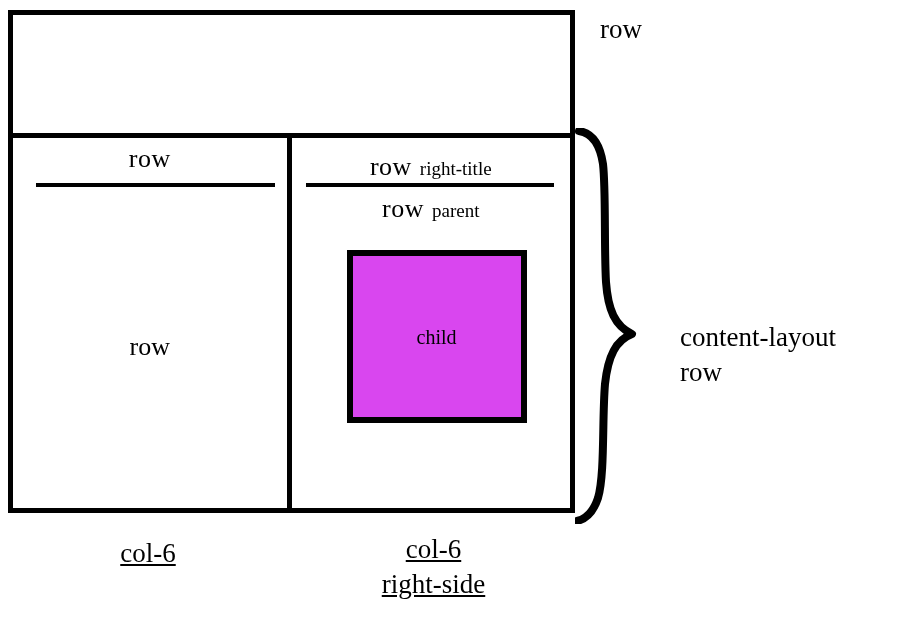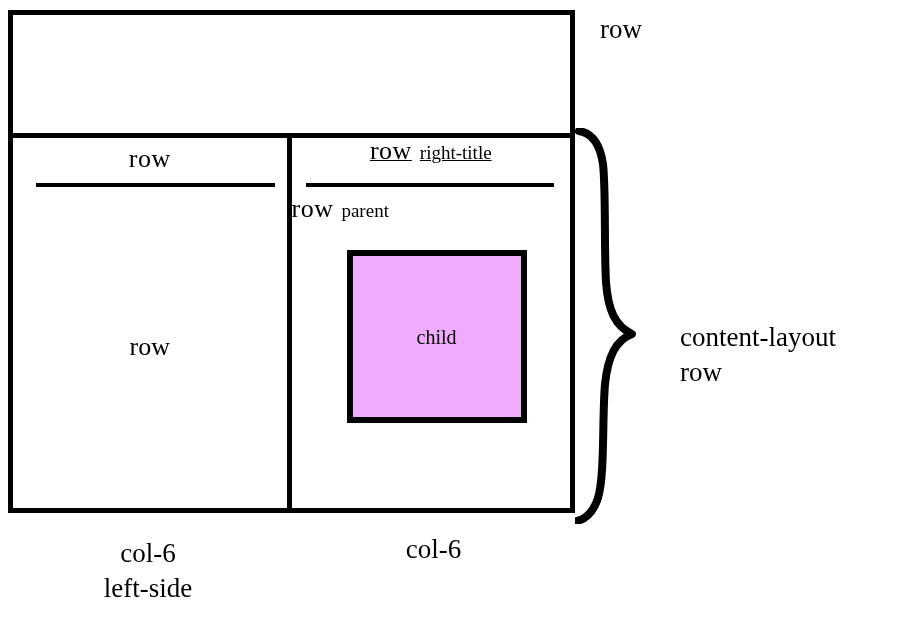--- a/index.html
+++ b/index.html
@@ -59,21 +59,21 @@
 
   
   .col-title {
     position: absolute;
     left: 0;
     right: 0;
     text-align: center;
     white-space: nowrap;
   }
   #left-col .col-title { top: 8px; }
-  #right-col .col-title { top: 0; text-decoration: underline; }
+  #right-col .col-title { top: 16px; }
 
   .tag-main {
     font-size: 26px;
     line-height: 1;
     letter-spacing: 0.5px;
   }
   .tag-sub {
     font-size: 19px;
     line-height: 1;
     margin-left: 8px;
@@ -88,21 +88,21 @@
   }
   #left-rule  { left: 23px; right: 12px; }
   #right-rule { left: 14px; right: 16px; }
 
   
   #parent-label {
     position: absolute;
     top: 58px;
     left: 0;
     right: 0;
-    text-align: left;
+    text-align: center;
     white-space: nowrap;
   }
 
   
   #left-body-label {
     position: absolute;
     top: 196px;
     left: 0;
     right: 0;
     text-align: center;
@@ -110,21 +110,21 @@
     line-height: 1;
   }
 
   
   #child-box {
     position: absolute;
     left: 55px;
     top: 112px;
     width: 180px;
     height: 173px;
-    background: #f0abfc;
+    background: #d946ef;
     border: 6px solid #000;
     box-sizing: border-box;
     display: flex;
     align-items: center;
     justify-content: center;
   }
   #child-label {
     font-size: 20px;
     line-height: 1;
     color: #000;
@@ -145,20 +145,21 @@
     left: 680px;
     top: 320px;
   }
 
   .bottom-annotation {
     position: absolute;
     text-align: center;
     font-size: 27px;
     line-height: 1.3;
     white-space: nowrap;
+    text-decoration: underline;
   }
   #left-bottom-annotation {
     left: 8px;
     width: 280px;
     top: 536px;
   }
   #right-bottom-annotation {
     left: 292px;
     width: 283px;
     top: 532px;
@@ -220,18 +221,18 @@
   </svg>
 </div>
 
 <div class="annotation" id="content-annotation">
   <div>content-layout</div>
   <div>row</div>
 </div>
 
 <div class="bottom-annotation" id="left-bottom-annotation">
   <div>col-6</div>
-  <div>left-side</div>
 </div>
 
 <div class="bottom-annotation" id="right-bottom-annotation">
   <div>col-6</div>
+  <div>right-side</div>
 </div>
 
 </body></html>

